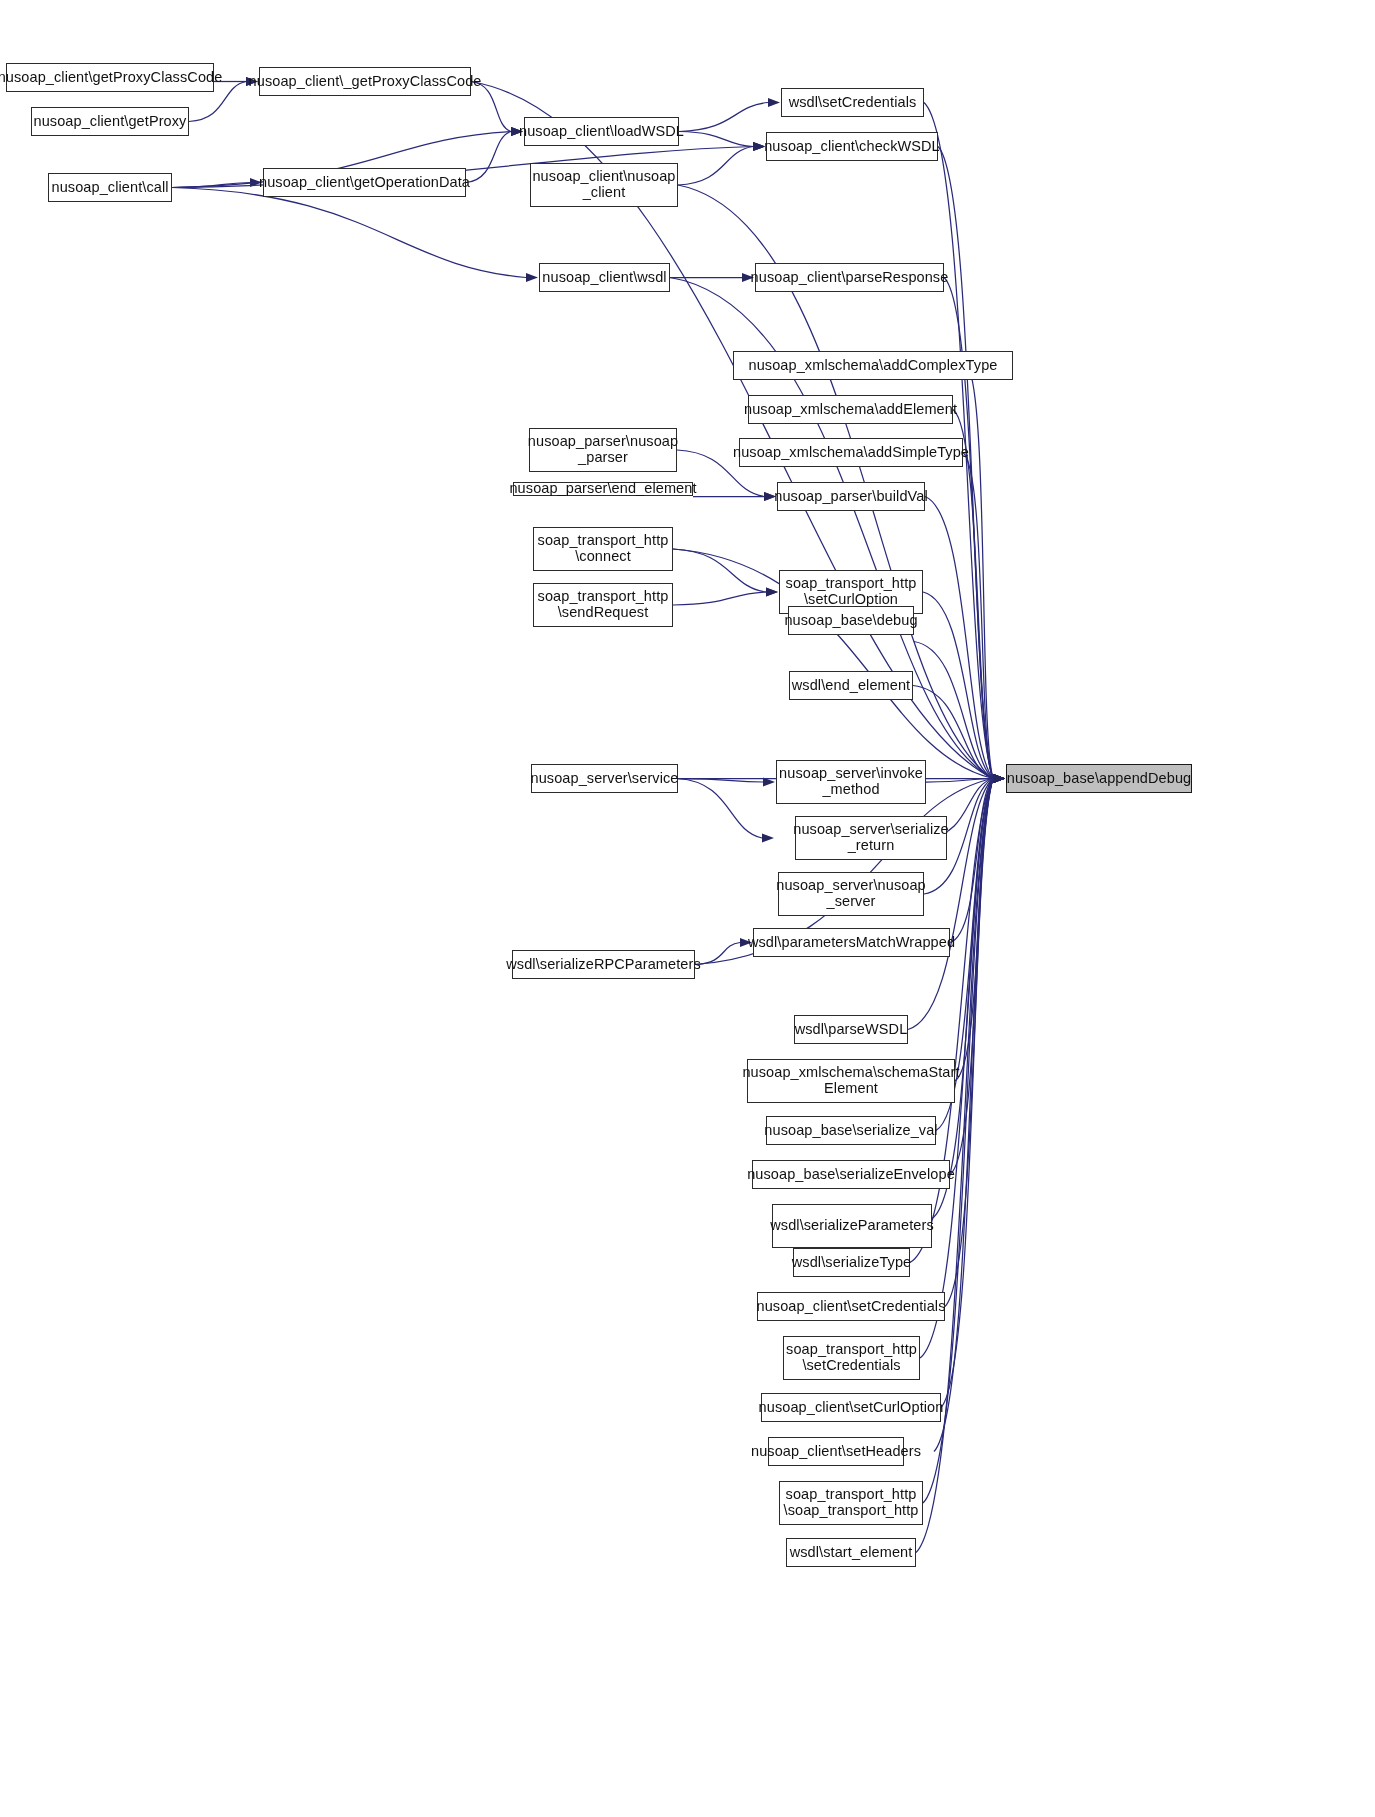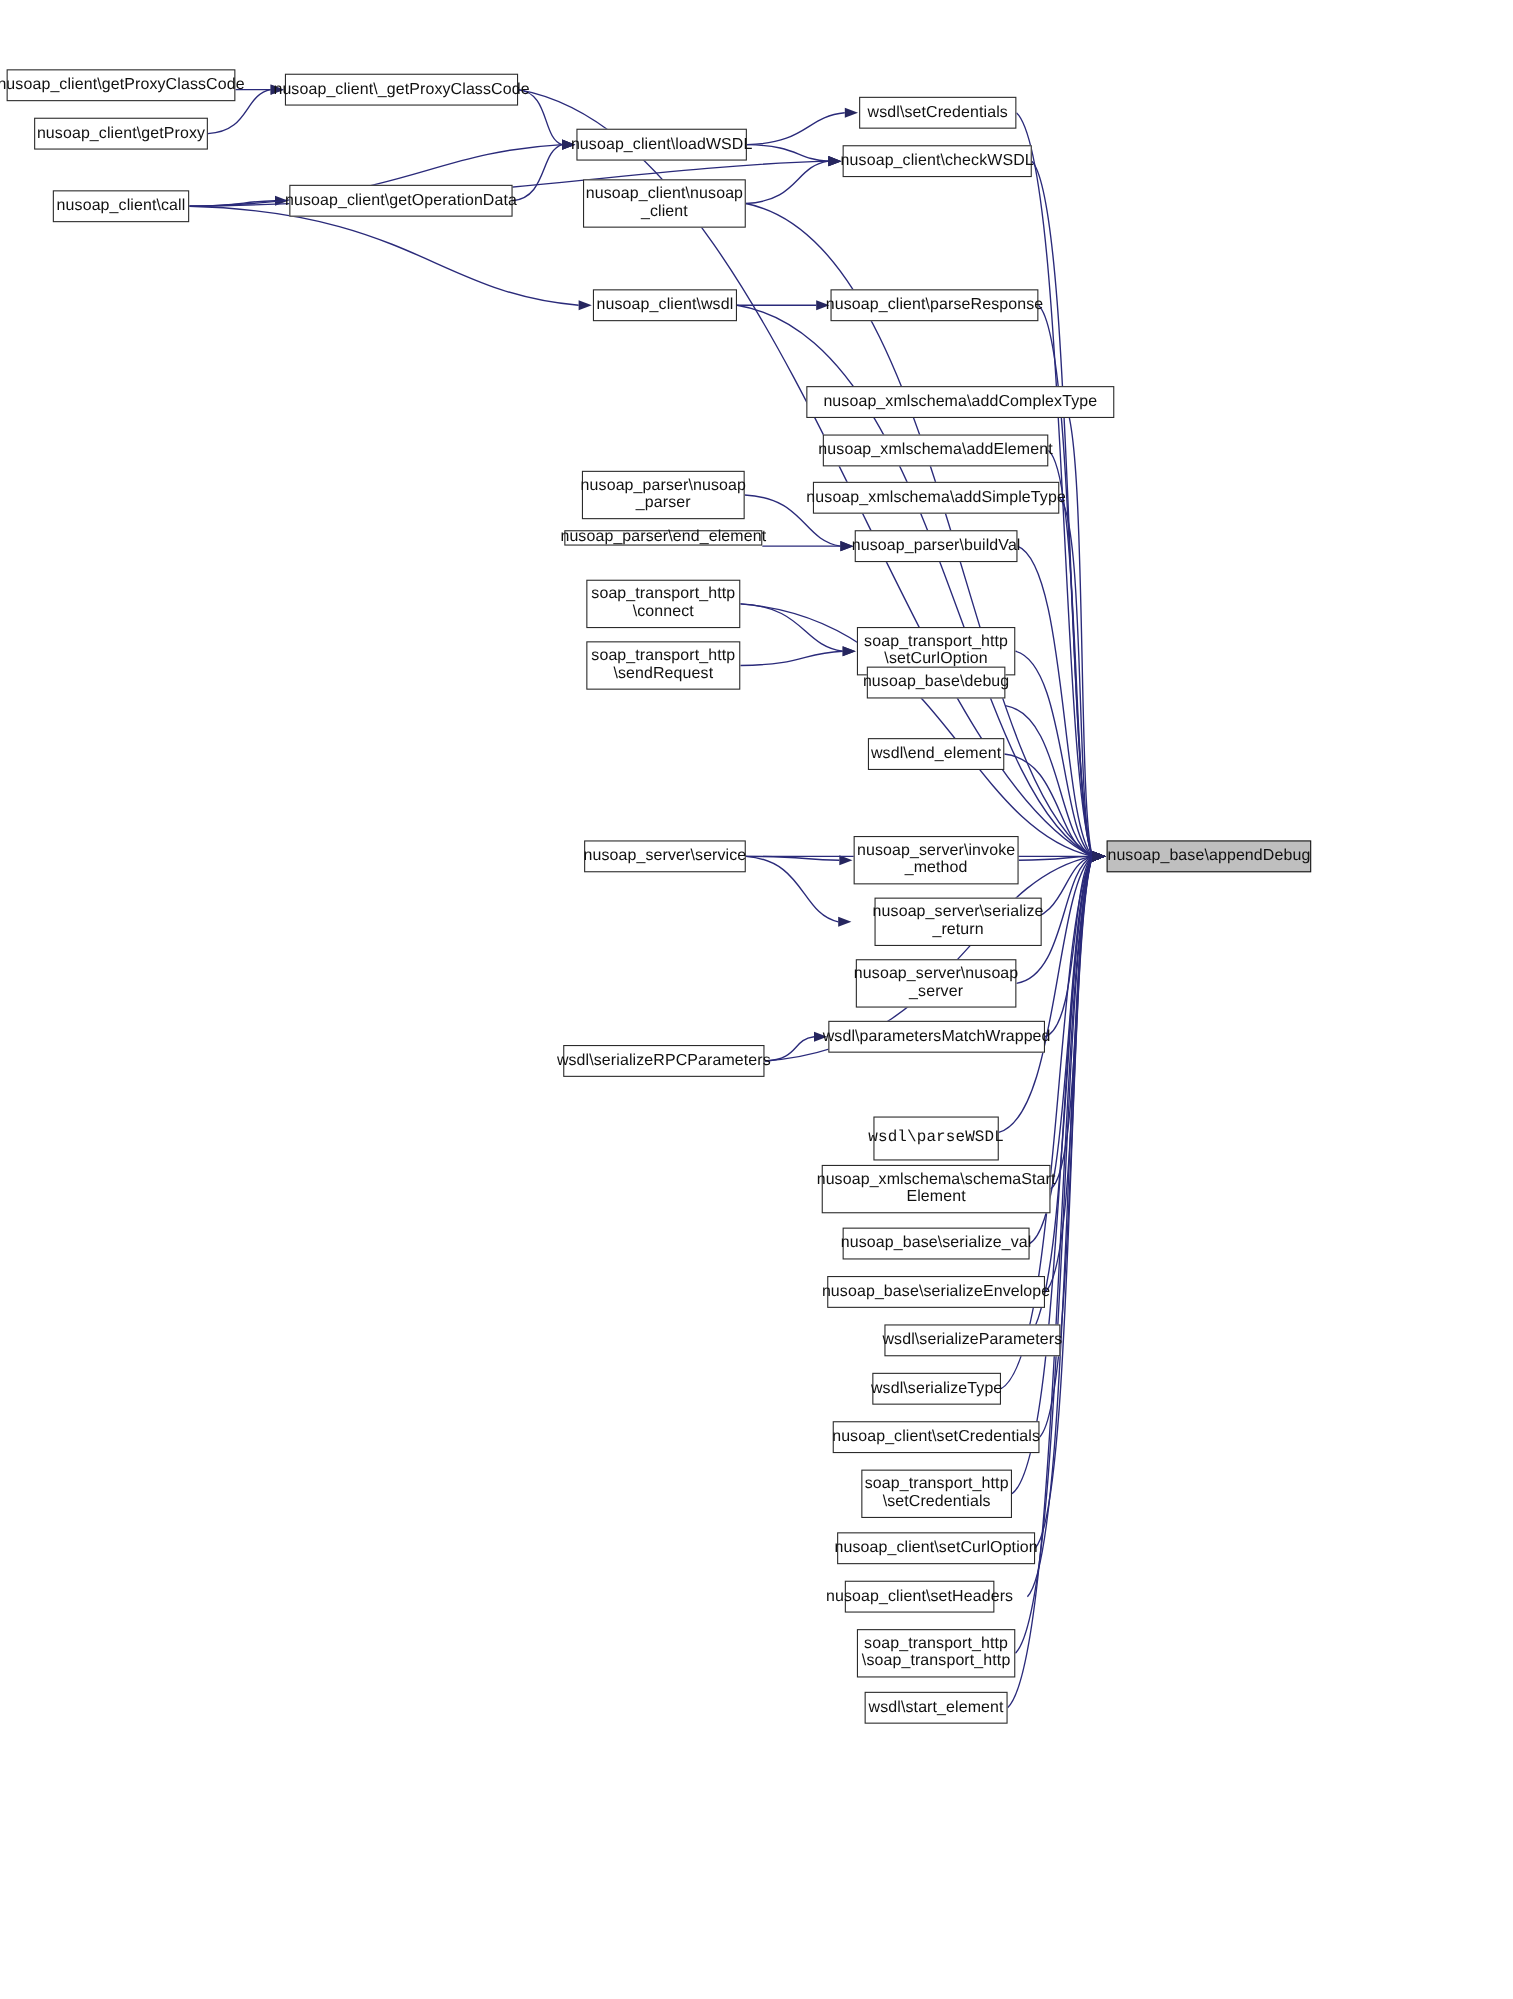--- a/index.html
+++ b/index.html
@@ -152,26 +152,26 @@
       <div class="node" style="left: 789px; top: 671px; width: 124px; height: 29px;">wsdl\end_element</div>
       <div class="node" style="left: 531px; top: 764px; width: 147px; height: 29px;">nusoap_server\service</div>
       <div class="node" style="left: 776px; top: 760px; width: 150px; height: 44px;">nusoap_server\invoke
 _method</div>
       <div class="node" style="left: 775px; top: 816px; width: 152px; height: 44px; margin-left: 20px;">nusoap_server\serialize
 _return</div>
       <div class="node" style="left: 778px; top: 872px; width: 146px; height: 44px;">nusoap_server\nusoap
 _server</div>
       <div class="node" style="left: 753px; top: 928px; width: 197px; height: 29px;">wsdl\parametersMatchWrapped</div>
       <div class="node" style="left: 512px; top: 950px; width: 183px; height: 29px;">wsdl\serializeRPCParameters</div>
-      <div class="node" style="left: 794px; top: 1015px; width: 114px; height: 40px; font-family: Liberation Mono, monospace;">wsdl\parseWSDL</div>
+      <div class="node" style="left: 794px; top: 1015px; width: 114px; height: 29px;">wsdl\parseWSDL</div>
       <div class="node" style="left: 747px; top: 1059px; width: 208px; height: 44px;">nusoap_xmlschema\schemaStart
 Element</div>
       <div class="node" style="left: 766px; top: 1116px; width: 170px; height: 29px;">nusoap_base\serialize_val</div>
       <div class="node" style="left: 752px; top: 1160px; width: 198px; height: 29px;">nusoap_base\serializeEnvelope</div>
-      <div class="node" style="left: 772px; top: 1204px; width: 160px; height: 29px; margin-left: 32px;">wsdl\serializeParameters</div>
+      <div class="node" style="left: 772px; top: 1204px; width: 160px; height: 44px;">wsdl\serializeParameters</div>
       <div class="node" style="left: 793px; top: 1248px; width: 117px; height: 29px;">wsdl\serializeType</div>
       <div class="node" style="left: 757px; top: 1292px; width: 188px; height: 29px;">nusoap_client\setCredentials</div>
       <div class="node" style="left: 783px; top: 1336px; width: 137px; height: 44px;">soap_transport_http
 \setCredentials</div>
       <div class="node" style="left: 761px; top: 1393px; width: 180px; height: 29px;">nusoap_client\setCurlOption</div>
       <div class="node" style="left: 768px; top: 1437px; width: 136px; height: 29px;">nusoap_client\setHeaders</div>
       <div class="node" style="left: 779px; top: 1481px; width: 144px; height: 44px;">soap_transport_http
 \soap_transport_http</div>
       <div class="node" style="left: 786px; top: 1538px; width: 130px; height: 29px;">wsdl\start_element</div>
       <div class="node target" style="left: 1006px; top: 764px; width: 186px; height: 29px;">nusoap_base\appendDebug</div>

